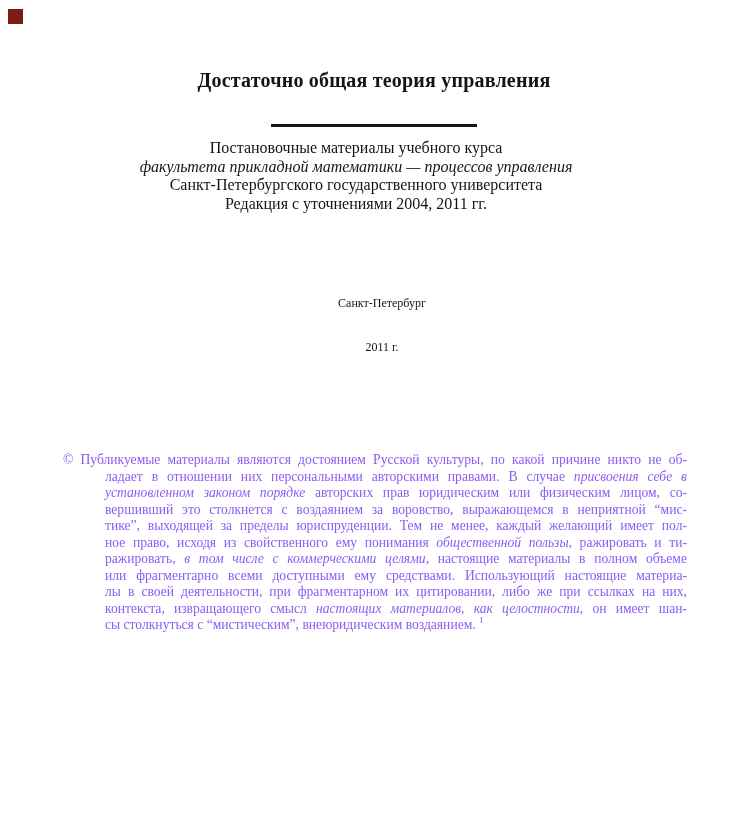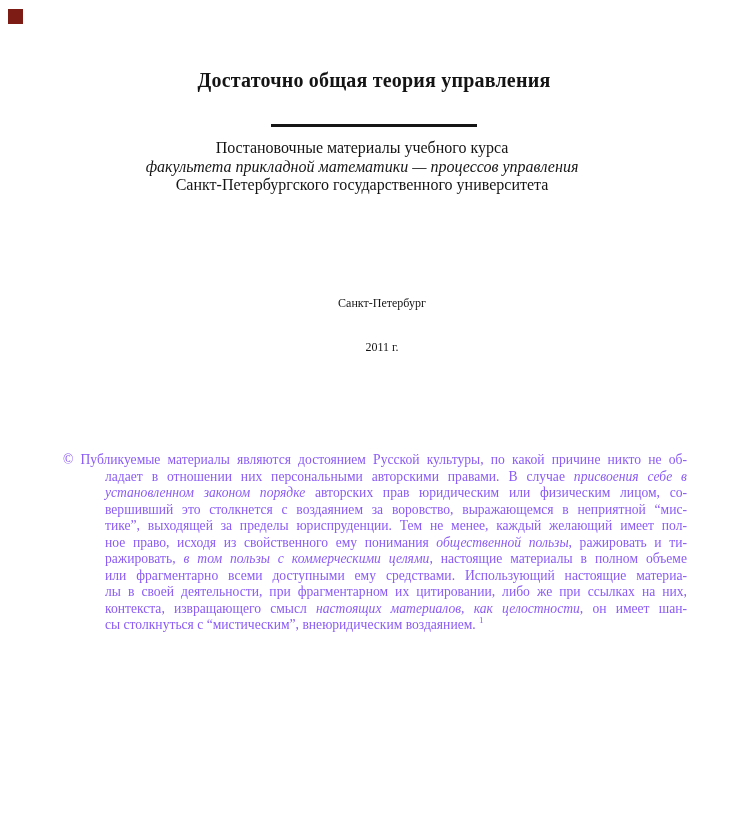--- a/index.html
+++ b/index.html
@@ -28,21 +28,21 @@
     white-space: nowrap;
   }
 
   .title-divider {
     position: absolute; top: 124px; left: 271px;
     width: 206px; height: 3px;
     background: #151515;
   }
 
   .subtitle-block {
-    position: absolute; top: 139px; left: 6px; width: 712px;
+    position: absolute; top: 139px; left: 0; width: 712px;
     text-align: center;
     font-size: 16px; line-height: 18.6px;
   }
   .subtitle-line { white-space: nowrap; }
   .subtitle-line.italic { font-style: italic; }
 
   .imprint-city, .imprint-year {
     position: absolute; left: 14px; width: 736px;
     text-align: center; font-size: 12px; line-height: 18px;
   }
@@ -73,33 +73,34 @@
   <div class="corner-marker"></div>
 
   <h1 class="doc-title" style="margin:0; font-size:20px;">Достаточно общая теория управления</h1>
 
   <div class="title-divider"></div>
 
   <div class="subtitle-block">
       <div class="subtitle-line">Постановочные материалы учебного курса</div>
       <div class="subtitle-line italic">факультета прикладной математики — процессов управления</div>
       <div class="subtitle-line">Санкт-Петербургского государственного университета</div>
+      <div class="subtitle-line">Редакция с уточнениями 2004, 2011 гг.</div>
     </div>
 
   <div class="imprint-city">Санкт-Петербург</div>
 
   <div class="imprint-year">2011 г.</div>
 
   <div class="copyright-block">
       <div class="copy-line first"><span class="">© Публикуемые материалы являются достоянием Русской культуры, по какой причине никто не об-</span></div>
       <div class="copy-line"><span class="">ладает в отношении них персональными авторскими правами. В случае </span><span class="it">присвоения себе в</span></div>
       <div class="copy-line"><span class="it">установленном законом порядке</span><span class=""> авторских прав юридическим или физическим лицом, со-</span></div>
       <div class="copy-line"><span class="">вершивший это столкнется с воздаянием за воровство, выражающемся в неприятной “мис-</span></div>
       <div class="copy-line"><span class="">тике”, выходящей за пределы юриспруденции. Тем не менее, каждый желающий имеет пол-</span></div>
       <div class="copy-line"><span class="">ное право, исходя из свойственного ему понимания </span><span class="it">общественной пользы</span><span class="">, ражировать и ти-</span></div>
-      <div class="copy-line"><span class="">ражировать, </span><span class="it">в том пользы с коммерческими целями</span><span class="">, настоящие материалы в полном объеме</span></div>
+      <div class="copy-line"><span class="">ражировать, </span><span class="it">в том числе с коммерческими целями</span><span class="">, настоящие материалы в полном объеме</span></div>
       <div class="copy-line"><span class="">или фрагментарно всеми доступными ему средствами. Использующий настоящие материа-</span></div>
       <div class="copy-line"><span class="">лы в своей деятельности, при фрагментарном их цитировании, либо же при ссылках на них,</span></div>
       <div class="copy-line"><span class="">контекста, извращающего смысл </span><span class="it">настоящих материалов, как целостности</span><span class="">, он имеет шан-</span></div>
       <div class="copy-line last"><span class="">сы столкнуться с “мистическим”, внеюридическим воздаянием. </span><span class=" sup">1</span></div>
     </div>
 
 </div>
 
 </body></html>

